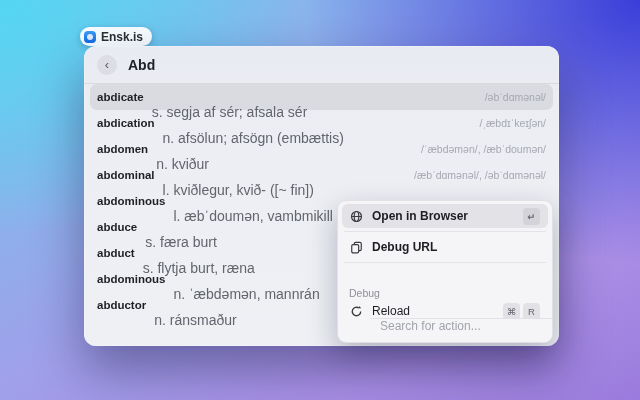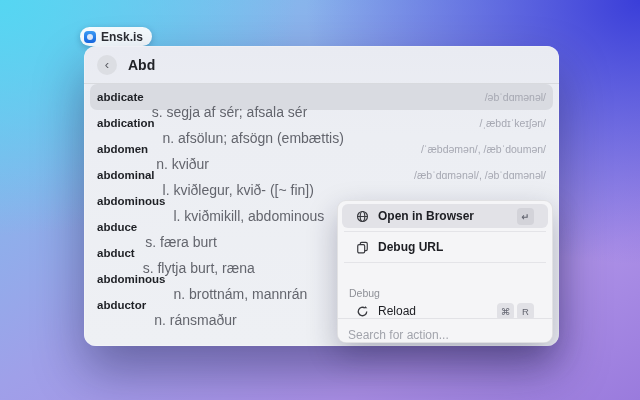--- a/index.html
+++ b/index.html
@@ -69,40 +69,40 @@
   .menu {
     position:absolute; left:337px; top:200px; width:216px; height:143px;
     background:#f5f5f7; border-radius:9px;
     border:1px solid rgba(0,0,0,0.08);
     box-shadow:0 12px 30px rgba(20,20,60,0.28);
     display:flex; flex-direction:column; overflow:hidden;
   }
   .menu-items { flex:1 1 auto; padding:3px 4px 0 4px; overflow:hidden; }
   .menu-item {
     height:24px; border-radius:6px; display:flex; align-items:center; gap:9px;
-    padding:0 14px; font-size:12px; font-weight:600; color:#1d1e23;
+    padding:0 8px; font-size:12px; font-weight:600; color:#1d1e23;
   }
   .menu-item.small { height:22px; font-weight:500; }
   .menu-item.selected { background:#e2e2e7; }
   .menu-item .micon { width:13px; height:13px; flex:0 0 13px; display:flex; align-items:center; justify-content:center; }
   .menu-item .micon svg { display:block; }
   .keys { margin-left:auto; display:flex; gap:3px; }
   .key {
     min-width:17px; height:17px; padding:0 3px; border-radius:4px;
     background:#e1e1e6; color:#636570; font-size:9.5px;
     display:flex; align-items:center; justify-content:center;
   }
   .menu-item.selected .key { background:#d3d3d9; }
   .menu-sep { height:1px; background:#e4e4e8; margin:3px 2px; }
   .menu-section {
     font-size:10.5px; color:#8e9097; padding:4px 7px 3px 7px; height:17px;margin-top:20px;
   }
   .menu-footer {
     flex:0 0 24px; border-top:1px solid #e2e2e6;
-    display:flex; align-items:flex-end; padding:0 10px; background:#f5f5f7;
+    display:flex; align-items:flex-start; padding:0 10px; background:#f5f5f7;margin-left:32px;
   }
   .menu-footer input {
     border:none; outline:none; background:transparent; width:100%;
     font-family:inherit; font-size:12px; color:#3a3b40;
   }
   .menu-footer input::placeholder { color:#a2a4ac; }
 </style>
 </head>
 <body>
 
@@ -140,39 +140,39 @@
   </div>
 
   <div class="row">
     <span class="word">abdominal</span>
     <span class="def">l. kviðlegur, kvið- ([~ fin])</span>
     <span class="phon">/æbˈdɑmənəl/, /əbˈdɑmənəl/</span>
   </div>
 
   <div class="row">
     <span class="word">abdominous</span>
-    <span class="def">l. kviðmikill, abdominous</span>
+    <span class="def">l. æbˈdoumən, vambmikill</span>
     <span class="phon"></span>
   </div>
 
   <div class="row">
     <span class="word">abduce</span>
     <span class="def">s. færa burt</span>
     <span class="phon"></span>
   </div>
 
   <div class="row">
     <span class="word">abduct</span>
     <span class="def">s. flytja burt, ræna</span>
     <span class="phon"></span>
   </div>
 
   <div class="row">
     <span class="word">abdominous</span>
-    <span class="def">n. brottnám, mannrán</span>
+    <span class="def">n. ˈæbdəmən, mannrán</span>
     <span class="phon"></span>
   </div>
 
   <div class="row">
     <span class="word">abductor</span>
     <span class="def">n. ránsmaður</span>
     <span class="phon"></span>
   </div>
 </div>
 </div>

